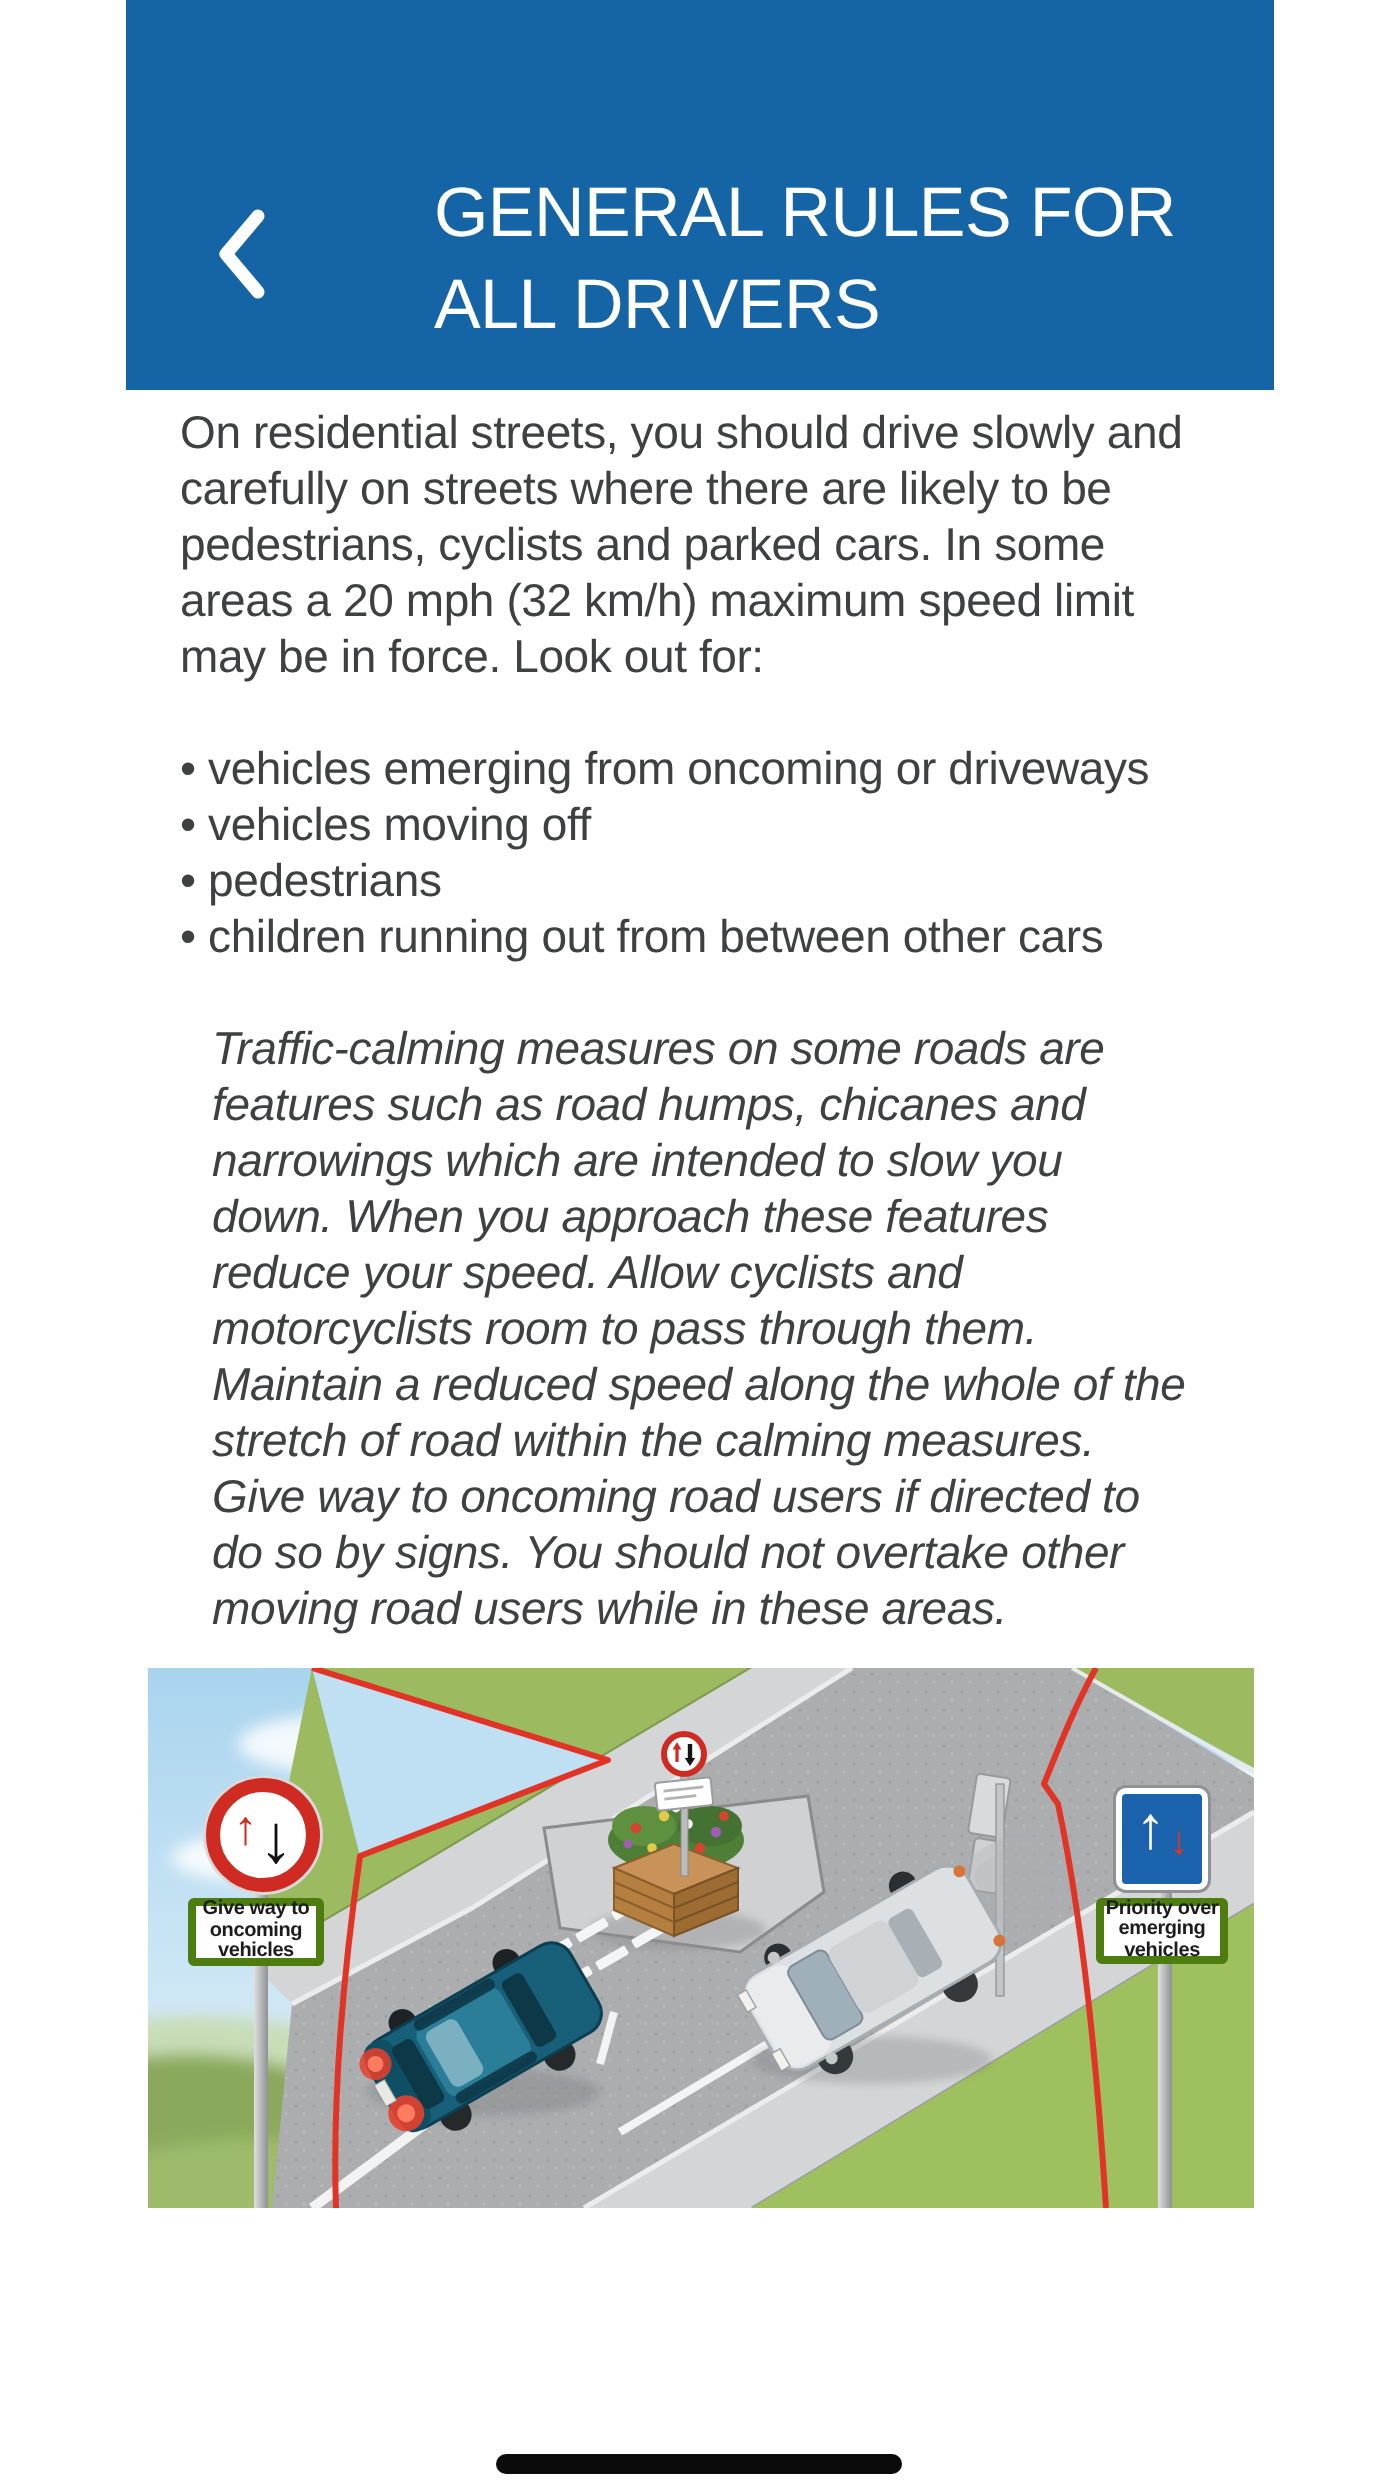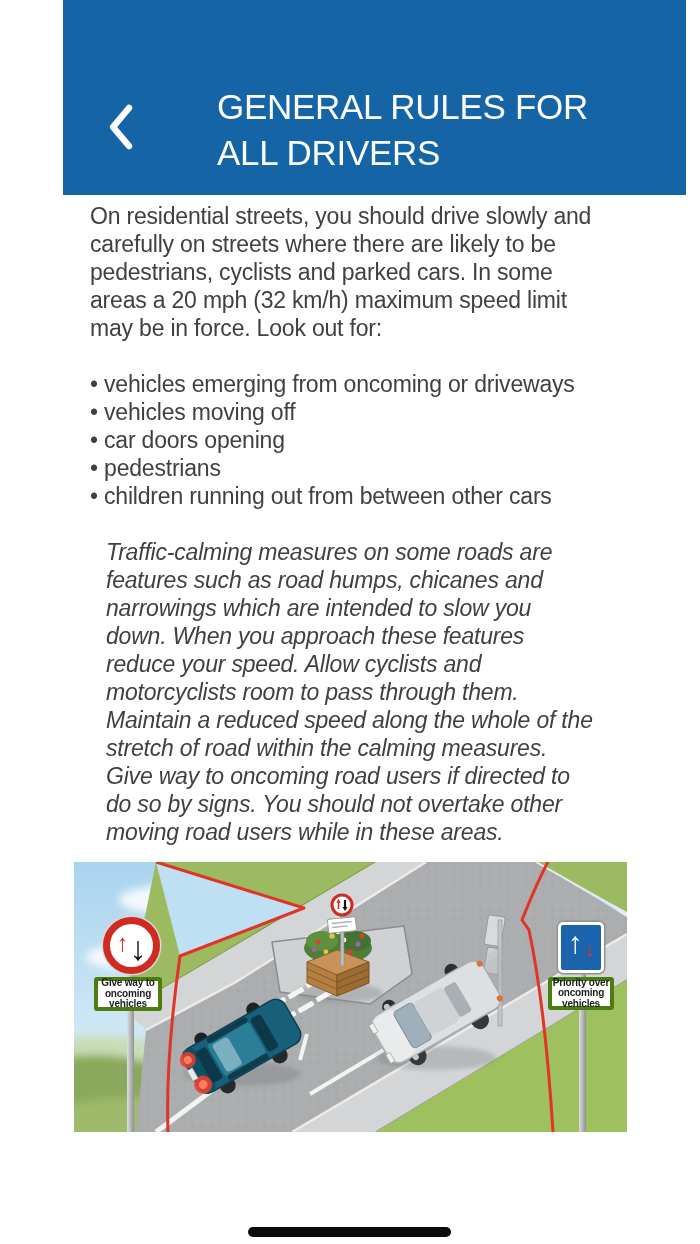--- a/index.html
+++ b/index.html
@@ -1,21 +1,21 @@
 <!DOCTYPE html>
 <html><head>
 <meta charset="utf-8">
 <style>
   html,body{margin:0;padding:0;background:#ffffff;}
   .page{position:relative;width:700px;height:1244px;background:#ffffff;overflow:hidden;
         font-family:"Liberation Sans",sans-serif;}
   .card{position:absolute;left:63px;top:0;width:574px;height:1244px;background:#ffffff;}
 
   
-  .hdr{position:relative;width:623px;height:195px;background:#1565a6;}
+  .hdr{position:relative;width:574px;height:195px;background:#1565a6;}
   .back-btn{position:absolute;left:44px;top:102px;width:30px;height:50px;cursor:pointer;}
   .hdr-title{position:absolute;left:154px;top:84px;width:412px;color:#ffffff;
              font-size:35px;line-height:46px;font-weight:400;letter-spacing:-0.3px;}
 
   
   .content{padding:7px 27px 0 27px;box-sizing:border-box;color:#3f4041;
            font-size:23px;line-height:28px;letter-spacing:-0.2px;}
   .content p{margin:0 0 28px 0;}
   .bullet-list{margin:0 0 28px 0;}
   .content p.last{margin:16px;font-style:italic;}
@@ -56,21 +56,20 @@
         </svg>
       </div>
       <div class="hdr-title">GENERAL RULES FOR ALL DRIVERS</div>
     </div>
 
     <div class="content">
       <p>On residential streets, you should drive slowly and carefully on streets where there are likely to be pedestrians, cyclists and parked cars. In some areas a 20 mph (32 km/h) maximum speed limit may be in force. Look out for:</p>
       <div class="bullet-list" id="bullet-list">
           <div>• vehicles emerging from oncoming or driveways</div>
           <div>• vehicles moving off</div>
-          <div>• car doors opening</div>
           <div>• pedestrians</div>
           <div>• children running out from between other cars</div>
         </div>
       <p class="last">Traffic-calming measures on some roads are features such as road humps, chicanes and narrowings which are intended to slow you down. When you approach these features reduce your speed. Allow cyclists and motorcyclists room to pass through them. Maintain a reduced speed along the whole of the stretch of road within the calming measures. Give way to oncoming road users if directed to do so by signs. You should not overtake other moving road users while in these areas.</p>
 
       <div class="fig">
         <svg width="553" height="270" viewBox="0 0 553 270">
           <defs>
             <linearGradient id="sky" x1="0" y1="0" x2="0" y2="1">
               <stop offset="0" stop-color="#a9d4ee"></stop>
@@ -241,20 +240,20 @@
         <div class="plate" style="left:20px;top:115px;width:68px;height:34px;">Give way to
 oncoming
 vehicles</div>
 
         <div class="sign-pole" style="left:505px;top:111px;height:160px;"></div>
         <div class="rect-sign">
           <span class="up">↑</span>
           <span class="down">↓</span>
         </div>
         <div class="plate" style="left:474px;top:115px;width:66px;height:33px;">Priority over
-oncoming
+emerging
 vehicles</div>
       </div>
     </div>
   </div>
 
   <div class="home-indicator"></div>
 </div>
 
 </body></html>

